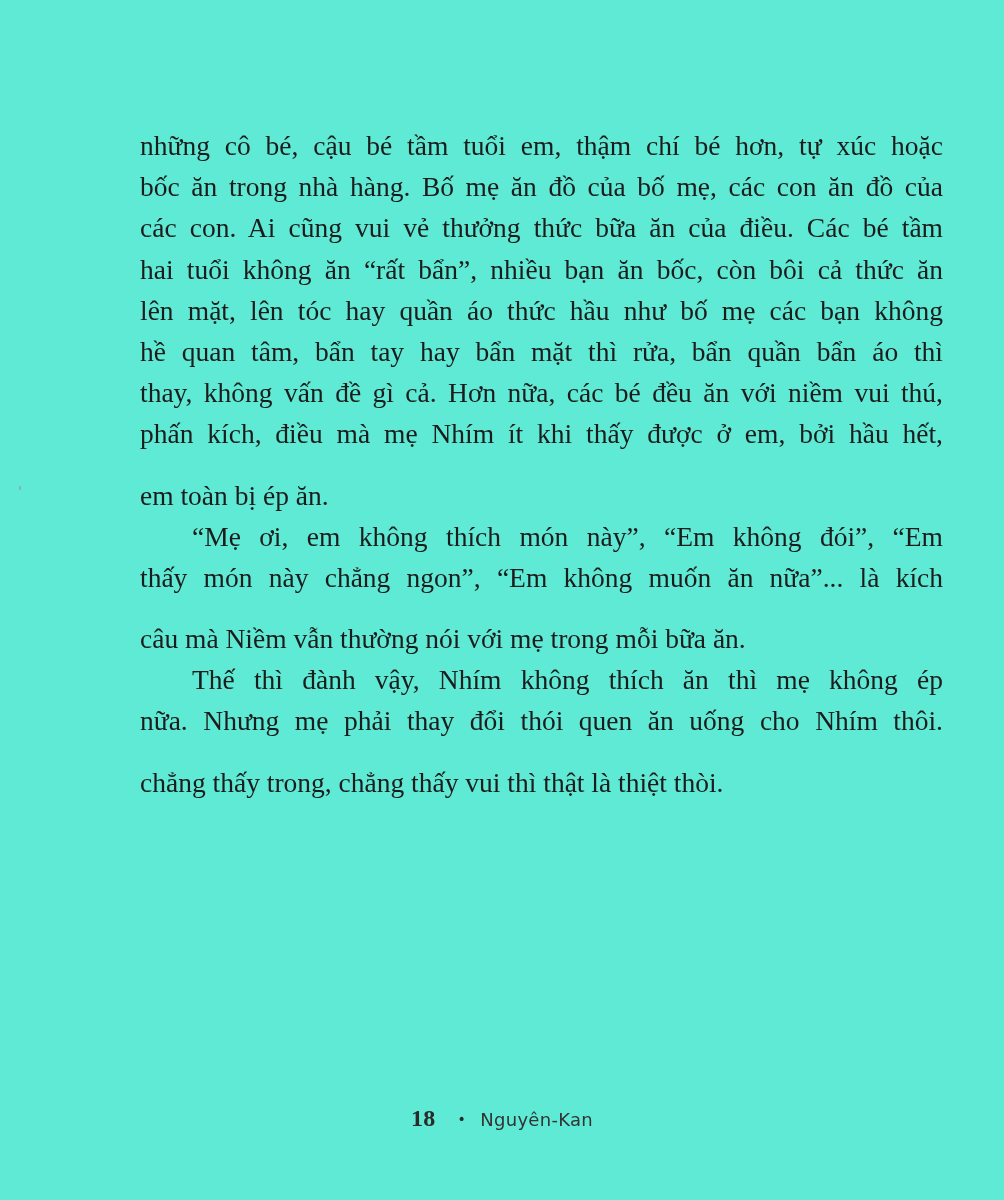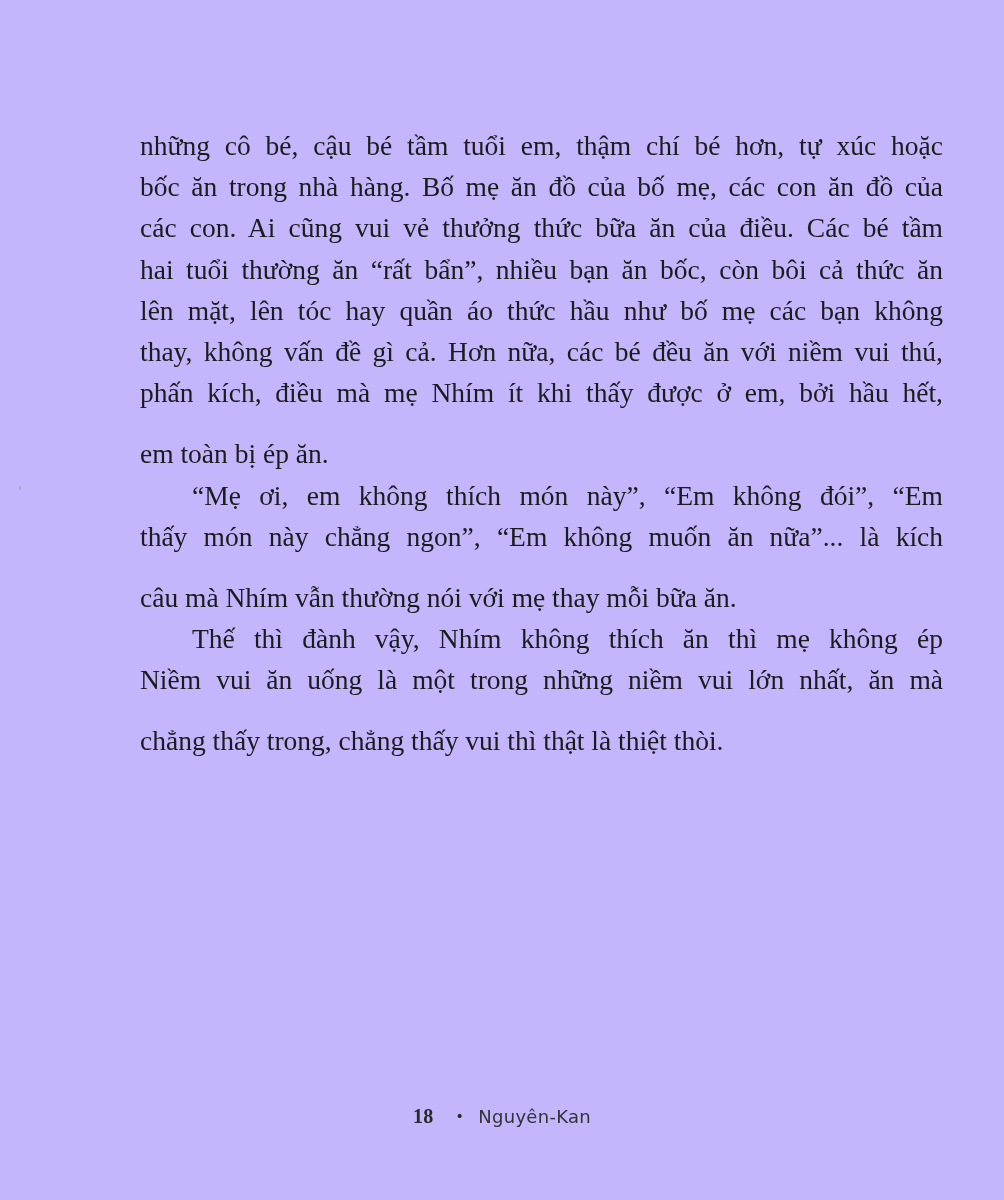--- a/index.html
+++ b/index.html
@@ -11,21 +11,21 @@
       width: 1004px;
       height: 1200px;
       position: relative;
       overflow: hidden;
     }
     .page {
       position: absolute;
       left: 0; top: 0;
       width: 1004px;
       height: 1200px;
-      background: #c4b5fd;
+      background: #5eead4;
     }
     .body-text {
       position: absolute;
       left: 140px;
       top: 125px;
       width: 803px;
       font-family: "Liberation Serif", "DejaVu Serif", serif;
       font-size: 27.5px;
       line-height: 41.2px;
       color: #1c1c1c;
@@ -51,21 +51,21 @@
       top: 1105px;
       text-align: center;
       font-family: "DejaVu Sans", "Liberation Sans", sans-serif;
       font-size: 18px;
       color: #2a2a2a;
       letter-spacing: 0.3px;
     }
     .footer .page-number {
       font-weight: bold;
       font-family: "Liberation Serif", serif;
-      font-size: 20px;
+      font-size: 24px;
       margin-right: 16px;
     }
     .footer .sep {
       margin-right: 8px;
       font-size: 14px;
       vertical-align: 2px;
     }
     .footer .author {
       font-weight: normal;
       color: #333333;
@@ -86,36 +86,37 @@
 
 <div class="page">
   <div class="margin-speck"></div>
 
   <div class="body-text">
 
     <div class="paragraph">
       <span class="line">những cô bé, cậu bé tầm tuổi em, thậm chí bé hơn, tự xúc hoặc</span>
       <span class="line">bốc ăn trong nhà hàng. Bố mẹ ăn đồ của bố mẹ, các con ăn đồ của</span>
       <span class="line">các con. Ai cũng vui vẻ thưởng thức bữa ăn của điều. Các bé tầm</span>
-      <span class="line">hai tuổi thường ăn “rất bẩn”, nhiều bạn ăn bốc, còn bôi cả thức ăn</span>
+      <span class="line">hai tuổi không ăn “rất bẩn”, nhiều bạn ăn bốc, còn bôi cả thức ăn</span>
       <span class="line">lên mặt, lên tóc hay quần áo thức hầu như bố mẹ các bạn không</span>
+      <span class="line">hề quan tâm, bẩn tay hay bẩn mặt thì rửa, bẩn quần bẩn áo thì</span>
       <span class="line">thay, không vấn đề gì cả. Hơn nữa, các bé đều ăn với niềm vui thú,</span>
       <span class="line">phấn kích, điều mà mẹ Nhím ít khi thấy được ở em, bởi hầu hết,</span>
       <span class="line last">em toàn bị ép ăn.</span>
     </div>
 
     <div class="paragraph">
       <span class="line indent">“Mẹ ơi, em không thích món này”, “Em không đói”, “Em</span>
       <span class="line">thấy món này chẳng ngon”, “Em không muốn ăn nữa”... là kích</span>
-      <span class="line last">câu mà Nhím vẫn thường nói với mẹ thay mỗi bữa ăn.</span>
+      <span class="line last">câu mà Niềm vẫn thường nói với mẹ trong mỗi bữa ăn.</span>
     </div>
 
     <div class="paragraph">
       <span class="line indent">Thế thì đành vậy, Nhím không thích ăn thì mẹ không ép</span>
-      <span class="line">Niềm vui ăn uống là một trong những niềm vui lớn nhất, ăn mà</span>
+      <span class="line">nữa. Nhưng mẹ phải thay đổi thói quen ăn uống cho Nhím thôi.</span>
       <span class="line last">chẳng thấy trong, chẳng thấy vui thì thật là thiệt thòi.</span>
     </div>
   </div>
 
   <div class="footer">
     <span class="page-number">18</span>
     <span class="sep">•</span>
     <span class="author">Nguyên-Kan</span>
   </div>
 </div>

